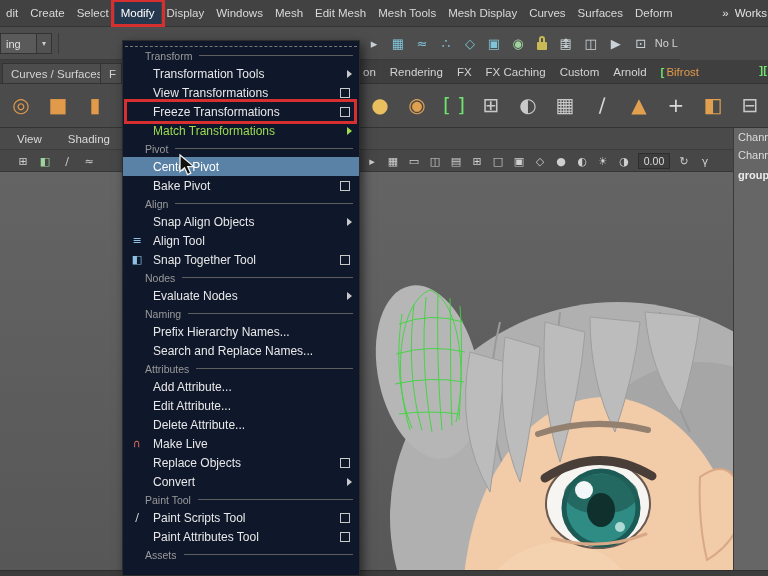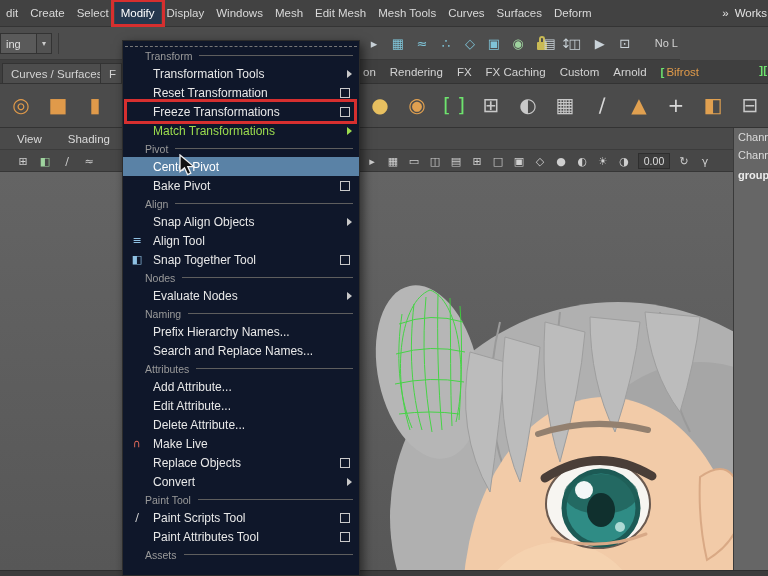--- a/index.html
+++ b/index.html
@@ -27,21 +27,21 @@
     display:flex; align-items:center; justify-content:center; color:#ccc; font-size:8px; }
   .tb-sep { position:absolute; left:58px; top:6px; width:1px; height:21px; background:#3a3a3a; }
   .tb-snap { position:absolute; left:363px; top:5px; display:flex; gap:2px; }
   .tb-right { position:absolute; right:2px; top:5px; display:flex; gap:3px; align-items:center; }
   .tb-icon { width:22px; height:22px; display:flex; align-items:center; justify-content:center;
     font-size:13px; font-family:"DejaVu Sans", sans-serif; border-radius:2px; }
   .tb-icon.lock { position:relative; }
   .lock-body { position:absolute; left:6px; top:10px; width:10px; height:8px; background:#c9ba55; border-radius:1px; }
   .lock-shackle { position:absolute; left:8px; top:4px; width:6px; height:8px; border:2px solid #c9ba55;
     border-bottom:none; border-radius:4px 4px 0 0; }
-  .no-live { color:#d3d3d3; font-size:11px; margin-left:16px; white-space:nowrap; }
+  .no-live { color:#d3d3d3; font-size:11px; margin-left:0; white-space:nowrap; }
 
   
   .shelf-tabs { position:absolute; left:0; top:60px; width:768px; height:24px; background:#3f3f3f;
     border-bottom:1px solid #333; color:#d3d3d3; font-size:11.5px; z-index:5; }
   .tab-box { position:absolute; left:2px; top:3px; height:20px; padding:0 8px; background:#4d4d4d;
     border:1px solid #333; border-bottom:none; display:flex; align-items:center; }
   .tab-box.partial { left:100px; width:22px; overflow:hidden; }
   .tabs-right { position:absolute; left:363px; top:0; height:24px; display:flex; align-items:center; gap:14px; }
   .tabs-right .tab { white-space:nowrap; cursor:default; }
   .bifrost { display:flex; align-items:center; gap:2px; white-space:nowrap; }
@@ -117,20 +117,21 @@
     <div class="mb-items">
         <div class="mb-item">dit</div>
         <div class="mb-item">Create</div>
         <div class="mb-item">Select</div>
         <div class="mb-item open">Modify<div class="ann"></div></div>
         <div class="mb-item">Display</div>
         <div class="mb-item">Windows</div>
         <div class="mb-item">Mesh</div>
         <div class="mb-item">Edit Mesh</div>
         <div class="mb-item">Mesh Tools</div>
+        <div class="mb-item">Mesh Display</div>
         <div class="mb-item">Curves</div>
         <div class="mb-item">Surfaces</div>
         <div class="mb-item">Deform</div>
       </div>
     <div class="mb-right">
       <span>»</span>
       <span>Works</span>
     </div>
   </div>
 
@@ -292,21 +293,21 @@
     <div>
         <div class="m-section">
           <span>Transform</span>
           <div class="line"></div>
         </div>
         <div class="m-item">
           <span class="m-label">Transformation Tools</span>
           <div class="m-arrow"></div>
         </div>
         <div class="m-item">
-          <span class="m-label">Reset Transformation</span>
+          <span class="m-label">View Transformations</span>
           <div class="m-opt"></div>
         </div>
         <div class="m-item">
           <span class="m-label">Freeze Transformations</span>
           <div class="m-opt"></div>
           <div class="ann2"></div>
         </div>
         <div class="m-item green">
           <span class="m-label">Match Transformations</span>
           <div class="m-arrow"></div>

